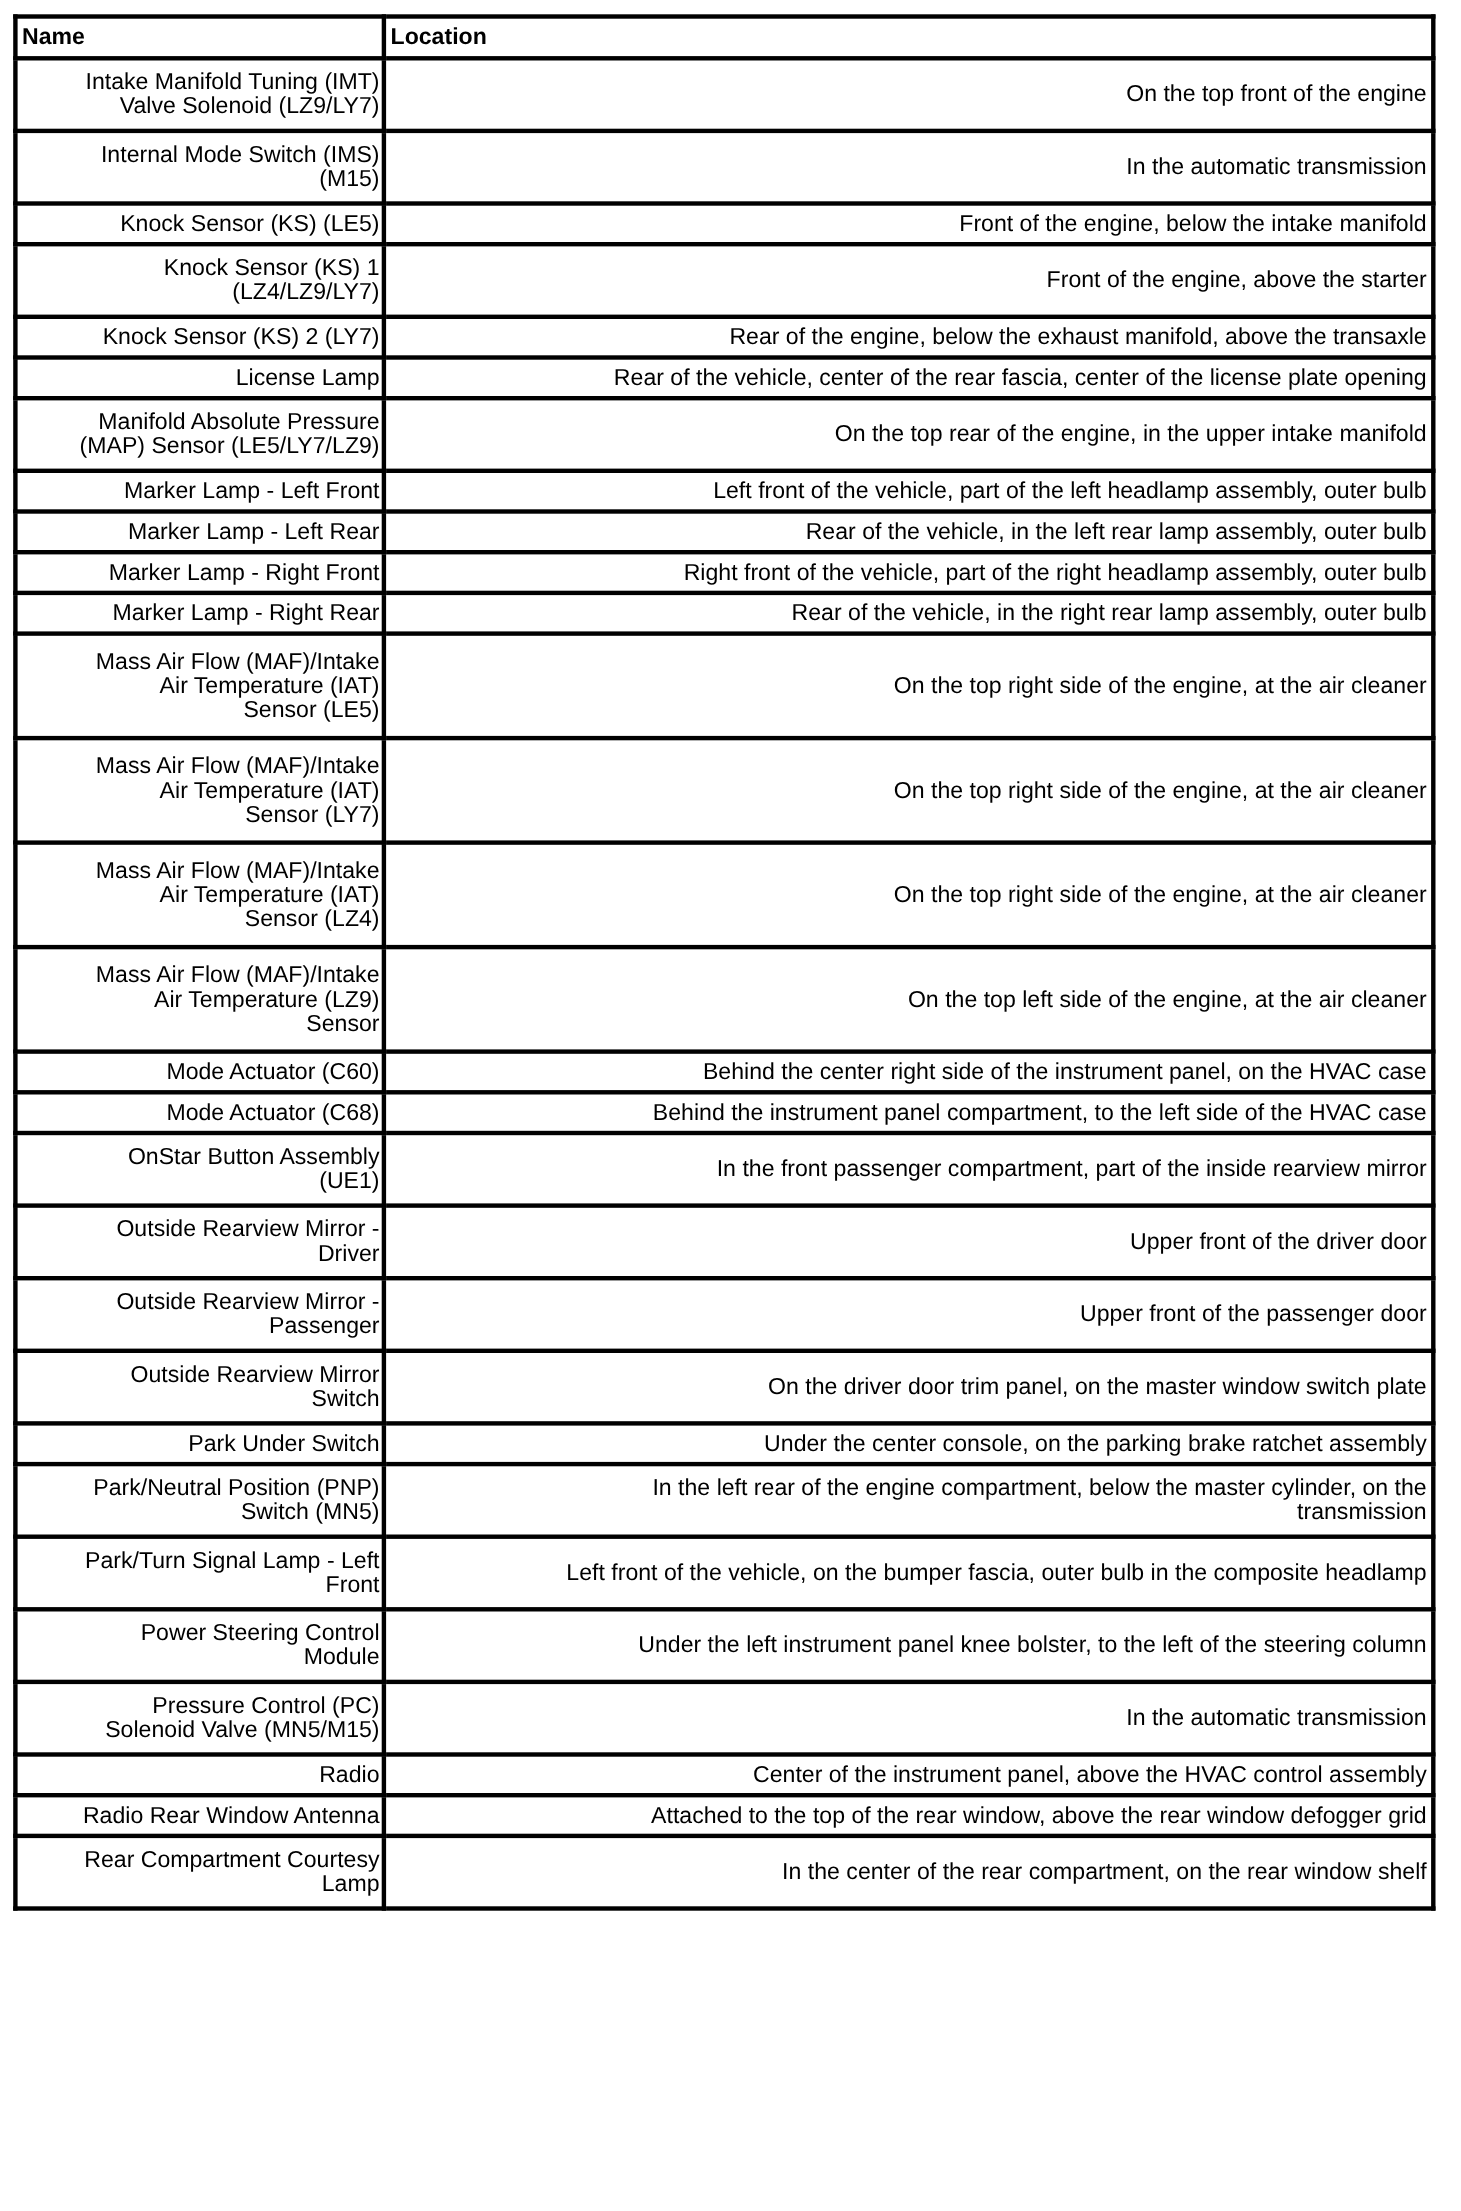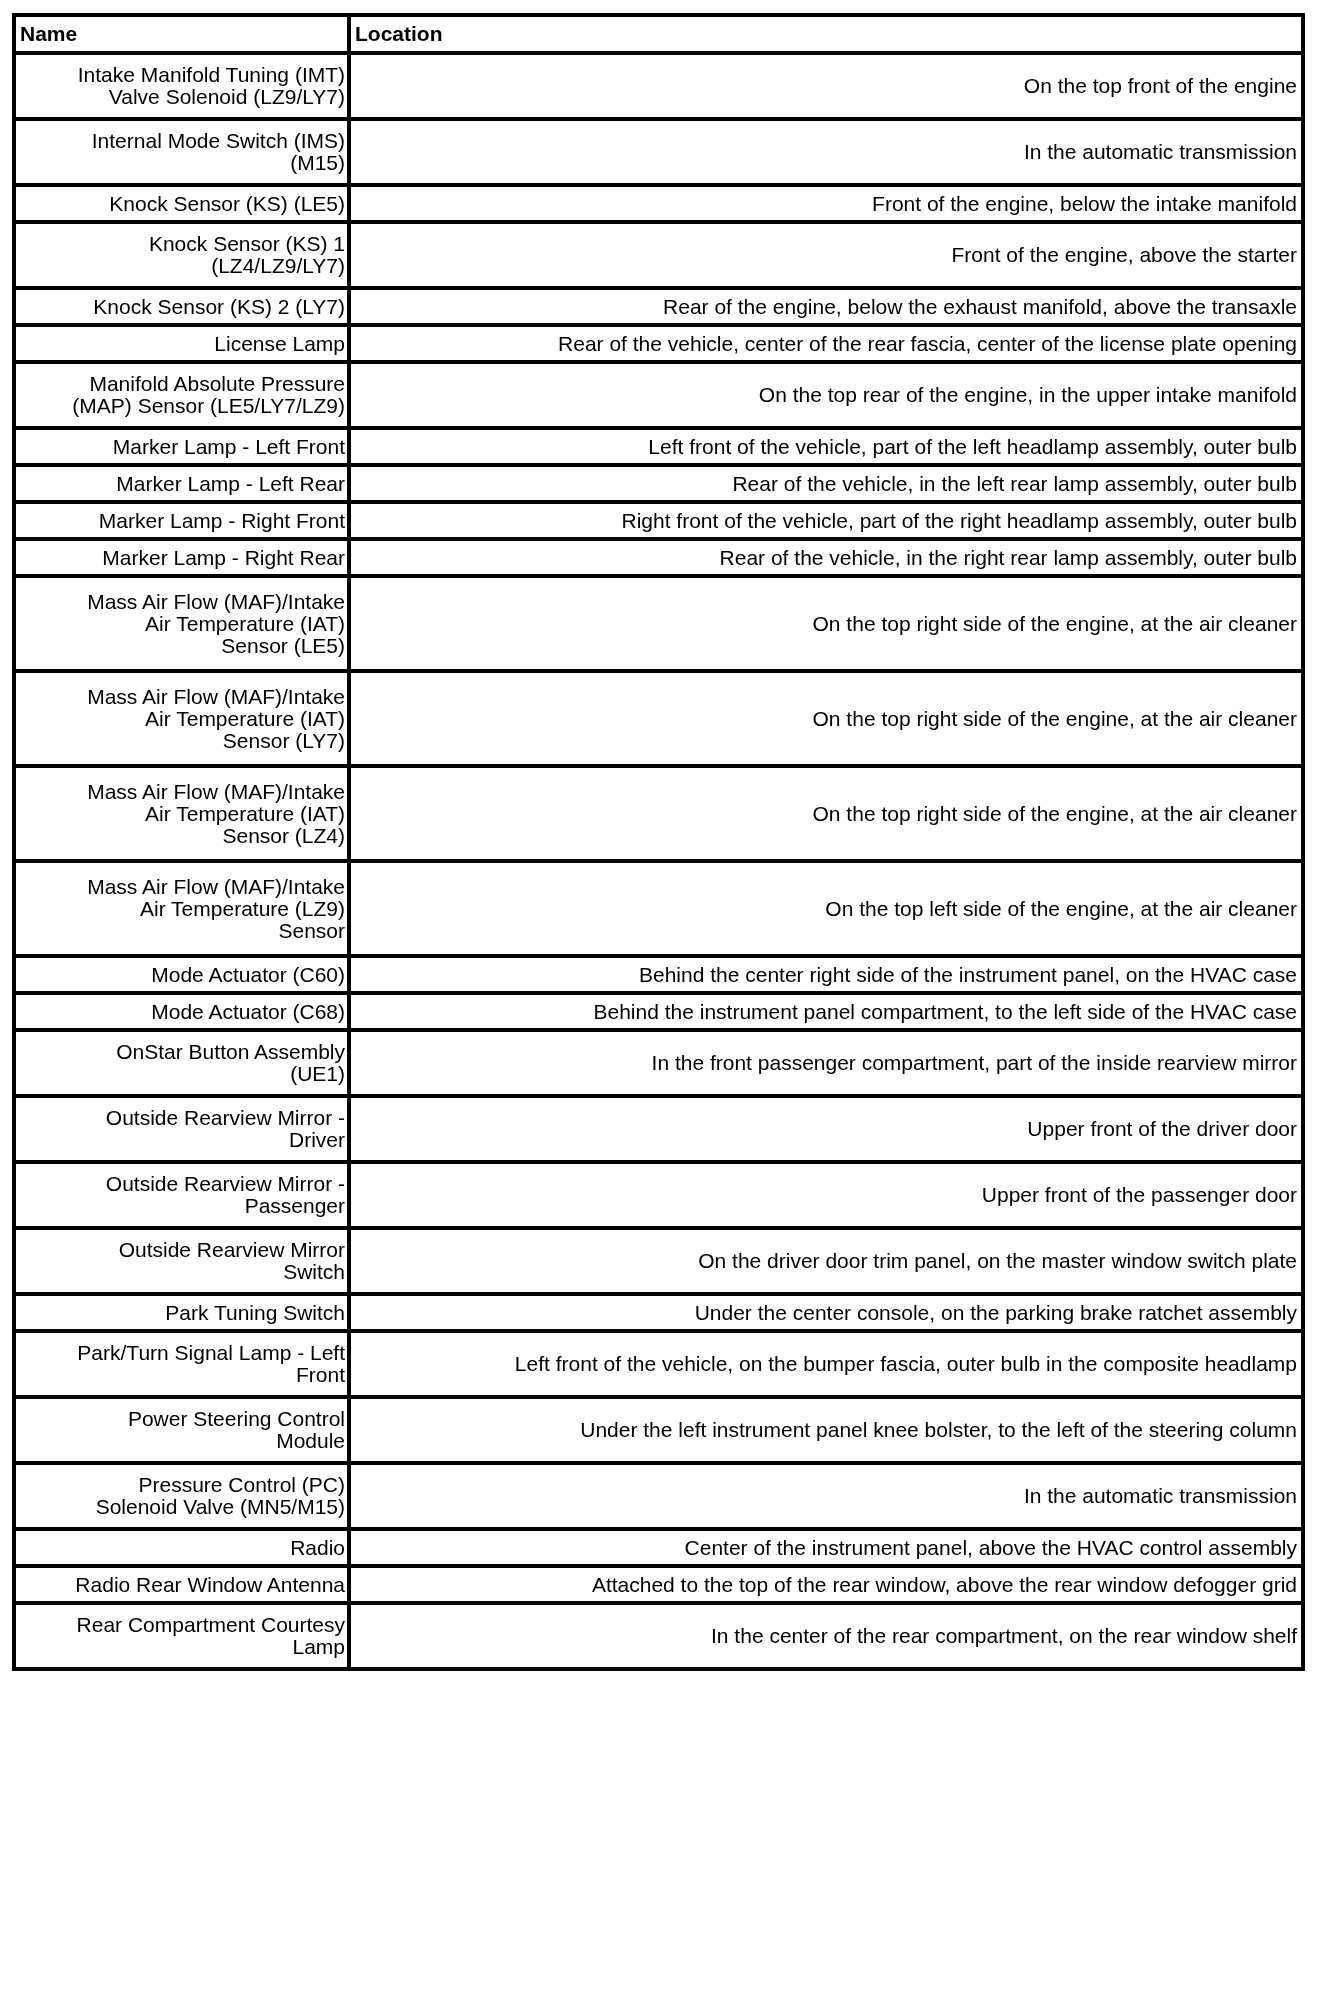--- a/index.html
+++ b/index.html
@@ -162,22 +162,28 @@
         <td class="name">Outside Rearview Mirror -
 Passenger</td>
         <td class="loc">Upper front of the passenger door</td>
       </tr>
     <tr class="h2">
         <td class="name">Outside Rearview Mirror
 Switch</td>
         <td class="loc">On the driver door trim panel, on the master window switch plate</td>
       </tr>
     <tr class="h1">
-        <td class="name">Park Tuning Switch</td>
+        <td class="name">Park Under Switch</td>
         <td class="loc">Under the center console, on the parking brake ratchet assembly</td>
+      </tr>
+    <tr class="h2">
+        <td class="name">Park/Neutral Position (PNP)
+Switch (MN5)</td>
+        <td class="loc">In the left rear of the engine compartment, below the master cylinder, on the
+transmission</td>
       </tr>
     <tr class="h2">
         <td class="name">Park/Turn Signal Lamp - Left
 Front</td>
         <td class="loc">Left front of the vehicle, on the bumper fascia, outer bulb in the composite headlamp</td>
       </tr>
     <tr class="h2">
         <td class="name">Power Steering Control
 Module</td>
         <td class="loc">Under the left instrument panel knee bolster, to the left of the steering column</td>

